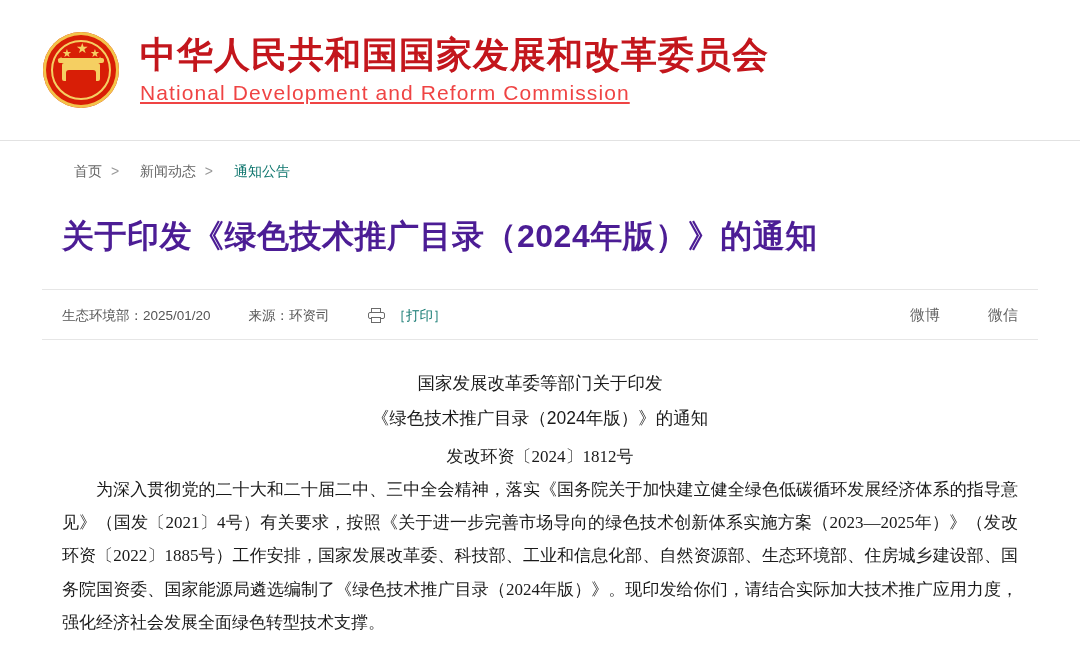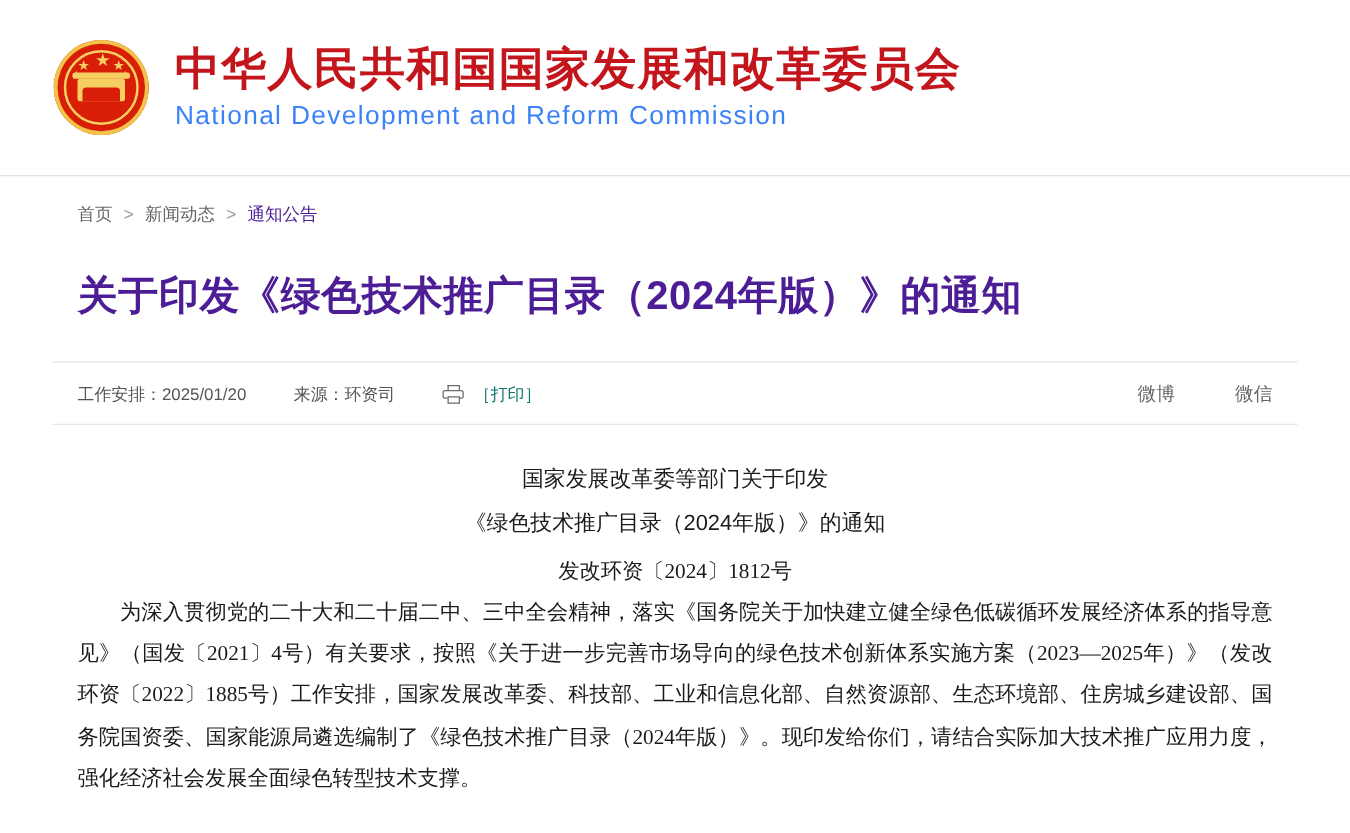--- a/index.html
+++ b/index.html
@@ -87,42 +87,43 @@
   .cn-title {
     font-size: 36px;
     font-weight: bold;
     color: #c3161c;
     letter-spacing: 1px;
     line-height: 1.15;
     white-space: nowrap;
   }
   .en-title {
     font-size: 21px;
-    color: #3b82f6;
+    color: #ef4444;
     letter-spacing: 1.1px;
     line-height: 1.3;
     margin-top: 4px;
     white-space: nowrap;
+    text-decoration: underline;
   }
 
   .header-divider {
     height: 1px;
     background: #e2e2e2;
     width: 100%;
   }
 
   
   .breadcrumb {
     padding: 22px 0 0 62px;
     font-size: 14px;
     color: #666666;
   }
-  .breadcrumb span { color: #666666; }
+  .breadcrumb span { color: #666666; margin-left: 12px; }
   .breadcrumb .sep { margin: 0 5px; color: #999999; }
-  .breadcrumb .current { color: #4c1d95; }
+  .breadcrumb .current { color: #0f766e; }
 
   
   .article-title {
     margin: 34px 62px 0 62px;
     font-size: 32px;
     font-weight: bold;
     color: #4c1d95;
     letter-spacing: 0.5px;
   }
 
@@ -252,21 +253,21 @@
   <span class="sep">&gt;</span>
   <span class="current">通知公告</span>
 </div>
 
 <h1 class="article-title">关于印发《绿色技术推广目录（2024年版）》的通知</h1>
 
 <div class="title-rule"></div>
 
 <div class="meta-row">
   <div class="meta-item">
-    <span>工作安排：</span><span>2025/01/20</span>
+    <span>生态环境部：</span><span>2025/01/20</span>
   </div>
   <div class="meta-item">
     <span>来源：</span><span>环资司</span>
   </div>
   <div class="meta-print">
     <span class="printer-icon">
       <span class="top"></span>
         <span class="body"></span>
         <span class="out"></span>
     </span>

